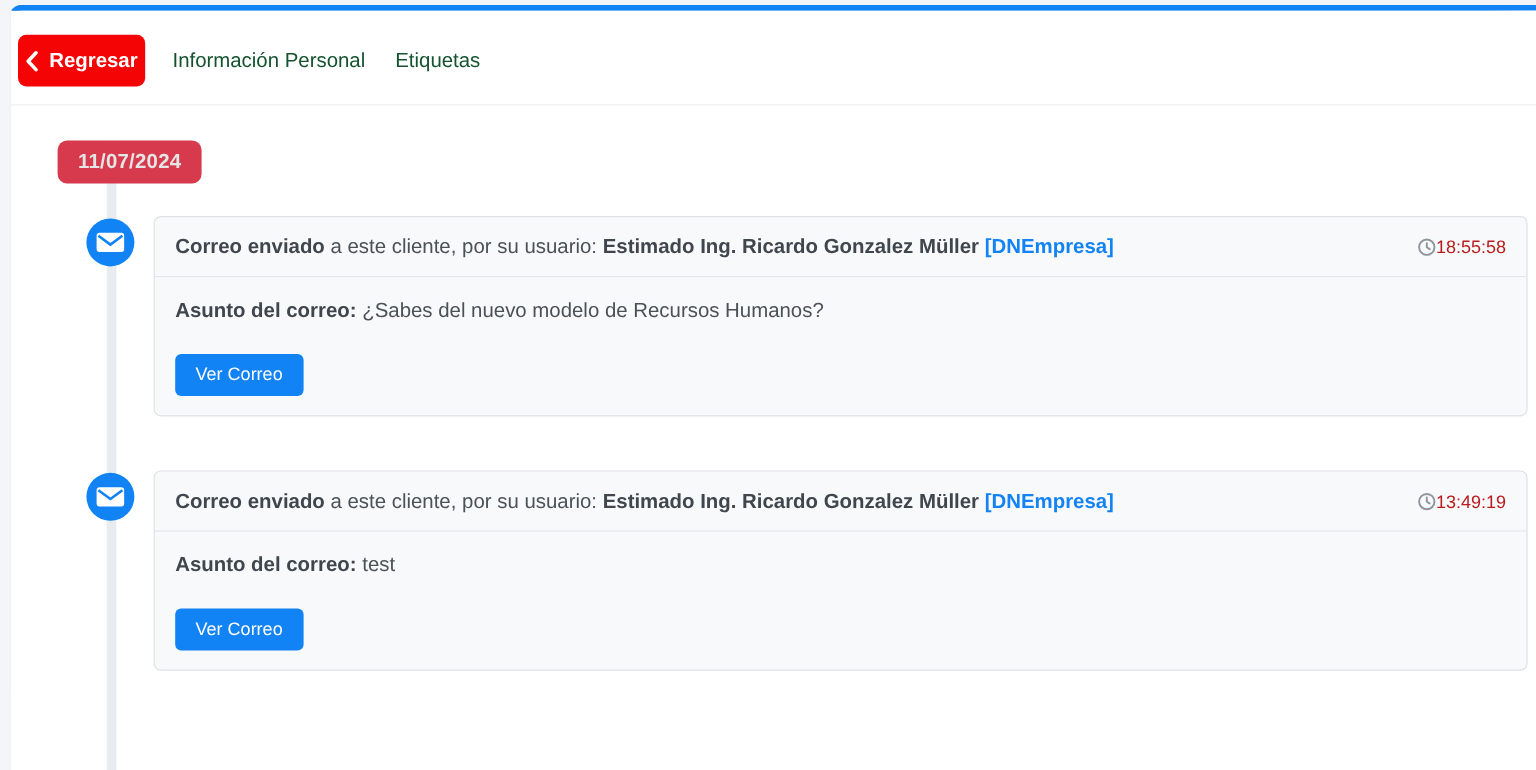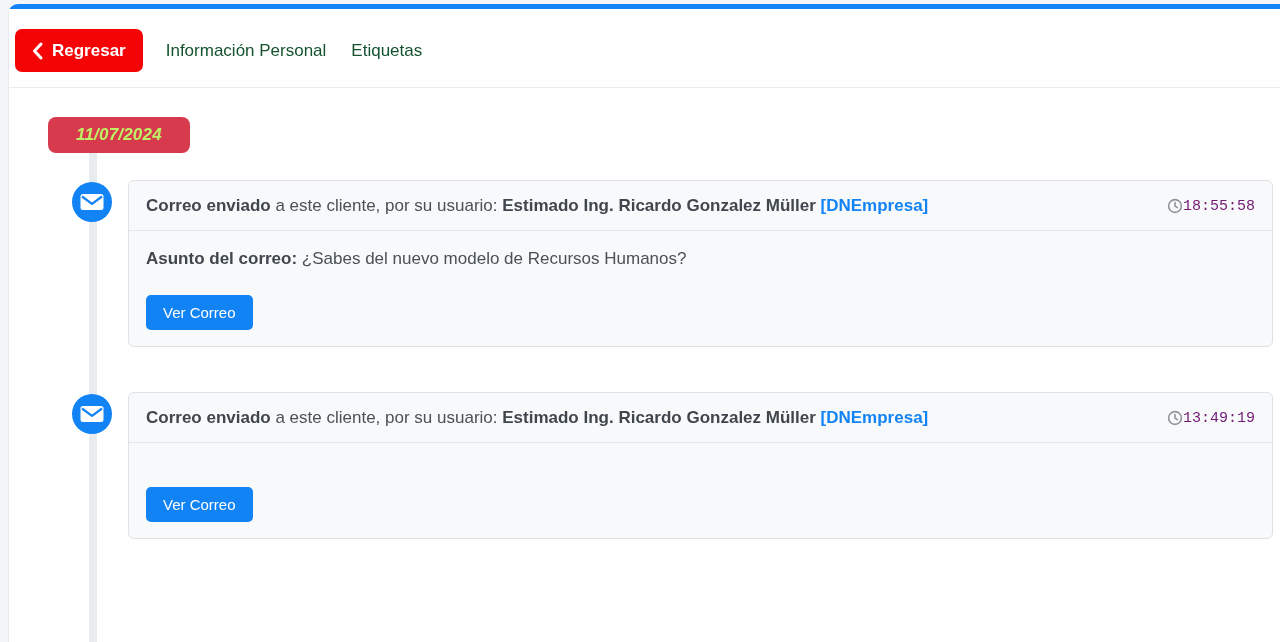--- a/index.html
+++ b/index.html
@@ -21,21 +21,21 @@
   .tab-bar {
     display:flex;
     align-items:center;
     gap:21px;
     padding:20px 6px 15px 6px;
     border-bottom:1px solid #e9ecef;
     background:#ffffff;
   }
   .btn-back {
     display:flex; align-items:center; gap:9px;
-    height:43px; padding:0 17px;
+    height:43px; padding:0 6px;
     background:#f40404; color:#ffffff;
     border:none; border-radius:7px;
     font-family:inherit; font-size:17px; font-weight:600;
     cursor:pointer;
   }
   .tab-link {
     font-size:17px; color:#14532d; cursor:pointer;
     padding:0 2px; background:none; border:none; font-family:inherit;
   }
   .tab-active {
@@ -59,27 +59,26 @@
     width:8px;
     background:#e9ecef;
     border-radius:4px 4px 0 0;
   }
   .entry { position:relative; }
   .entry + .entry { margin-top:45px; }
   .date-badge {
     position:relative;
     display:inline-block;
     margin-left:39px;
-    padding:8px 28px;
+    padding:8px 17px;
     background:#d63a4c;
-    color:#bef264;
+    color:#e5e5e5;
     font-size:17px; font-weight:700;
     border-radius:8px;
     letter-spacing:.2px;
-    font-style:italic;
   }
   .entry-row {
     position:relative;
     display:flex;
     align-items:flex-start;
     margin-top:27px;
   }
   .marker {
     flex:0 0 40px;
     width:40px; height:40px;
@@ -103,24 +102,23 @@
     border-bottom:1px solid #e3e6ea;
     font-size:17px;
   }
   .event-title { color:#4a5157; }
   .b { font-weight:700; color:#40464d; }
   .blue { color:#1283f4; }
   .event-time {
     margin-left:auto;
     padding-left:20px;
     display:flex; align-items:center; gap:0;
-    color:#701a75;
+    color:#b91c1c;
     font-size:15px;
     white-space:nowrap;
-    font-family:Liberation Mono, monospace;
   }
   .event-body { padding:18px 17px 16px 17px; font-size:17px; }
   .btn-view {
     display:inline-block;
     margin-top:26px;
     background:#1283f4; color:#ffffff;
     border:none; border-radius:5px;
     padding:9px 17px;
     font-family:inherit; font-size:15px;
     cursor:pointer;
@@ -196,20 +194,21 @@
               <span style="display:flex;">
                 <svg width="16" height="16" viewBox="0 0 16 16">
                     <circle cx="8" cy="8" r="6.4" fill="none" stroke="#8e959d" stroke-width="1.6"></circle>
                     <path d="M8 4.6 V8 L10.4 9.6" fill="none" stroke="#8e959d" stroke-width="1.6" stroke-linecap="round" stroke-linejoin="round"></path>
                   </svg>
               </span>
               <span>13:49:19</span>
             </div>
           </div>
           <div class="event-body">
+            <p><span class="b">Asunto del correo: </span><span>test</span></p>
             <button class="btn-view">Ver Correo</button>
           </div>
         </div>
       </div>
     </div>
 
   </div>
 </div>
 
 </body></html>

